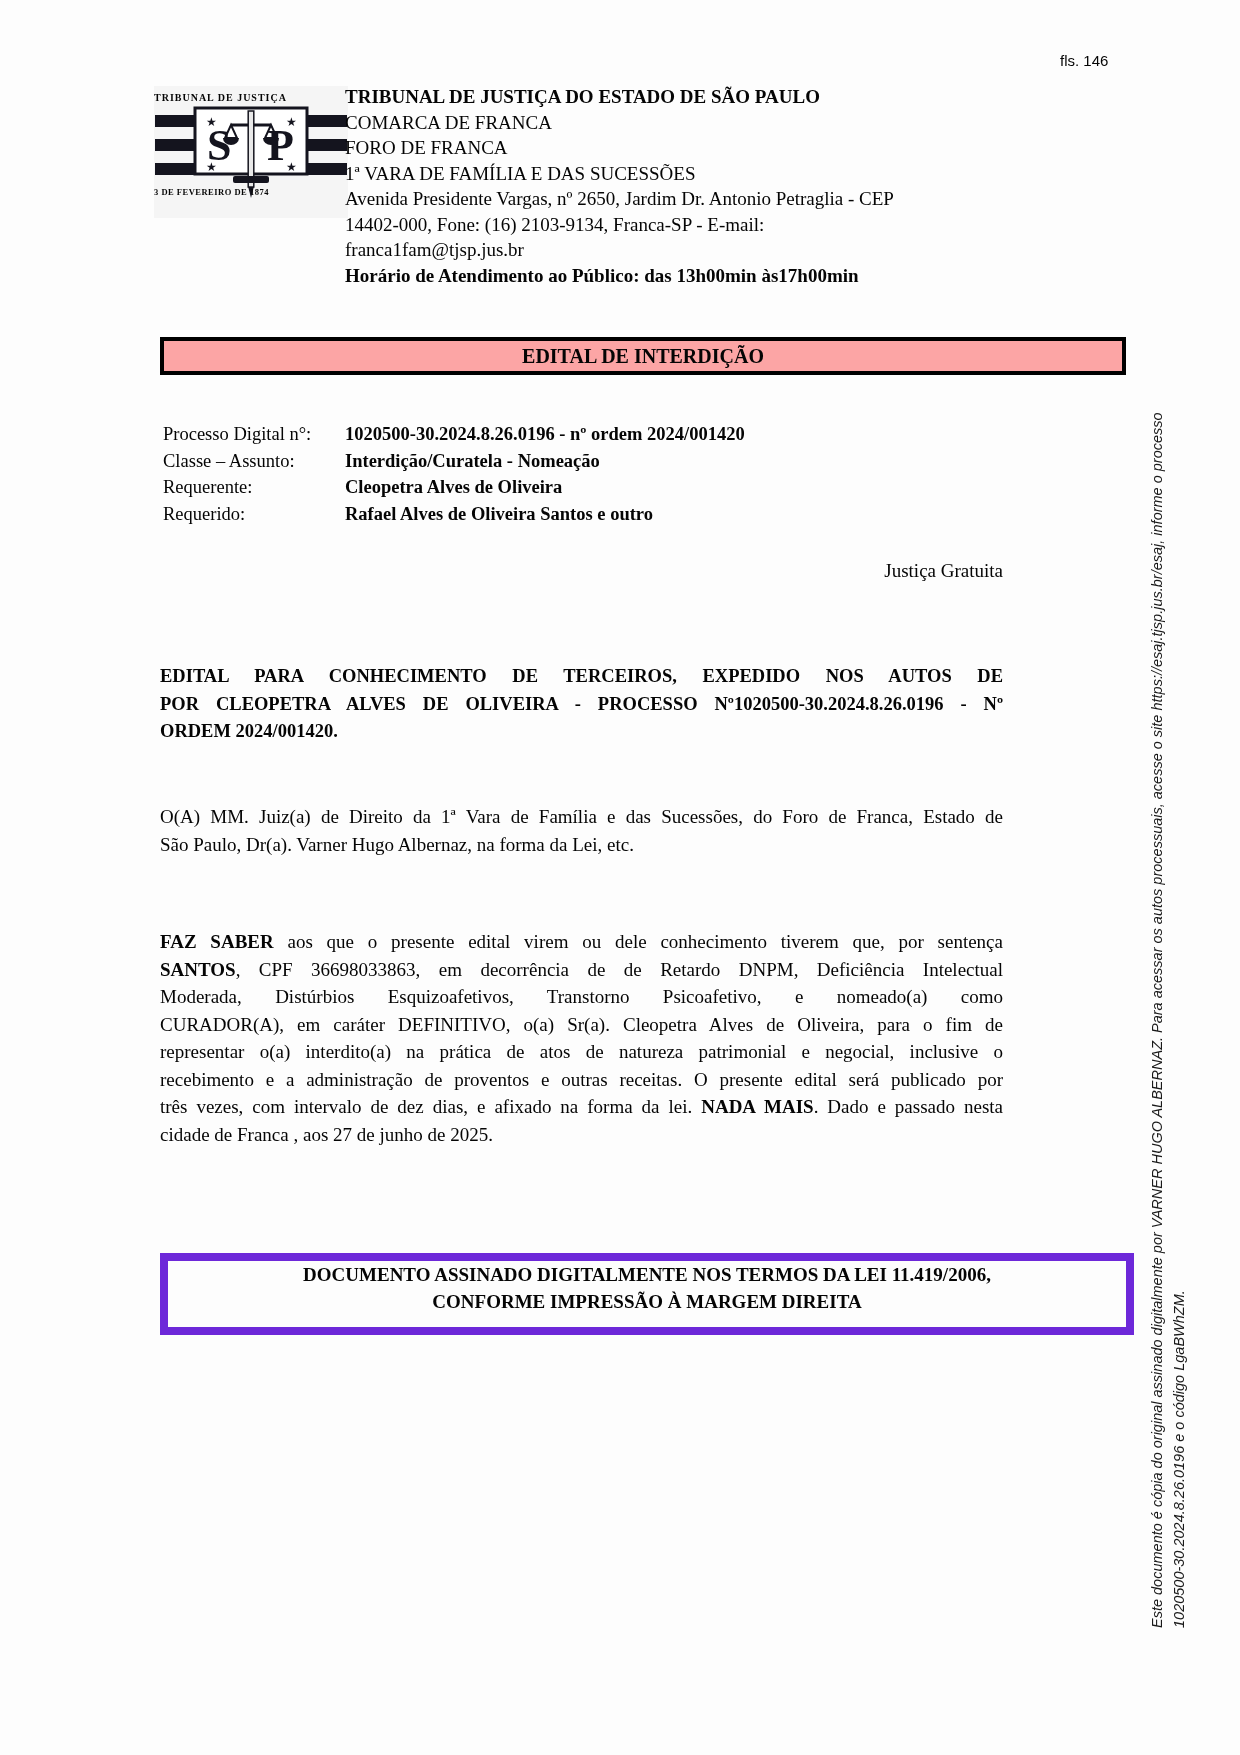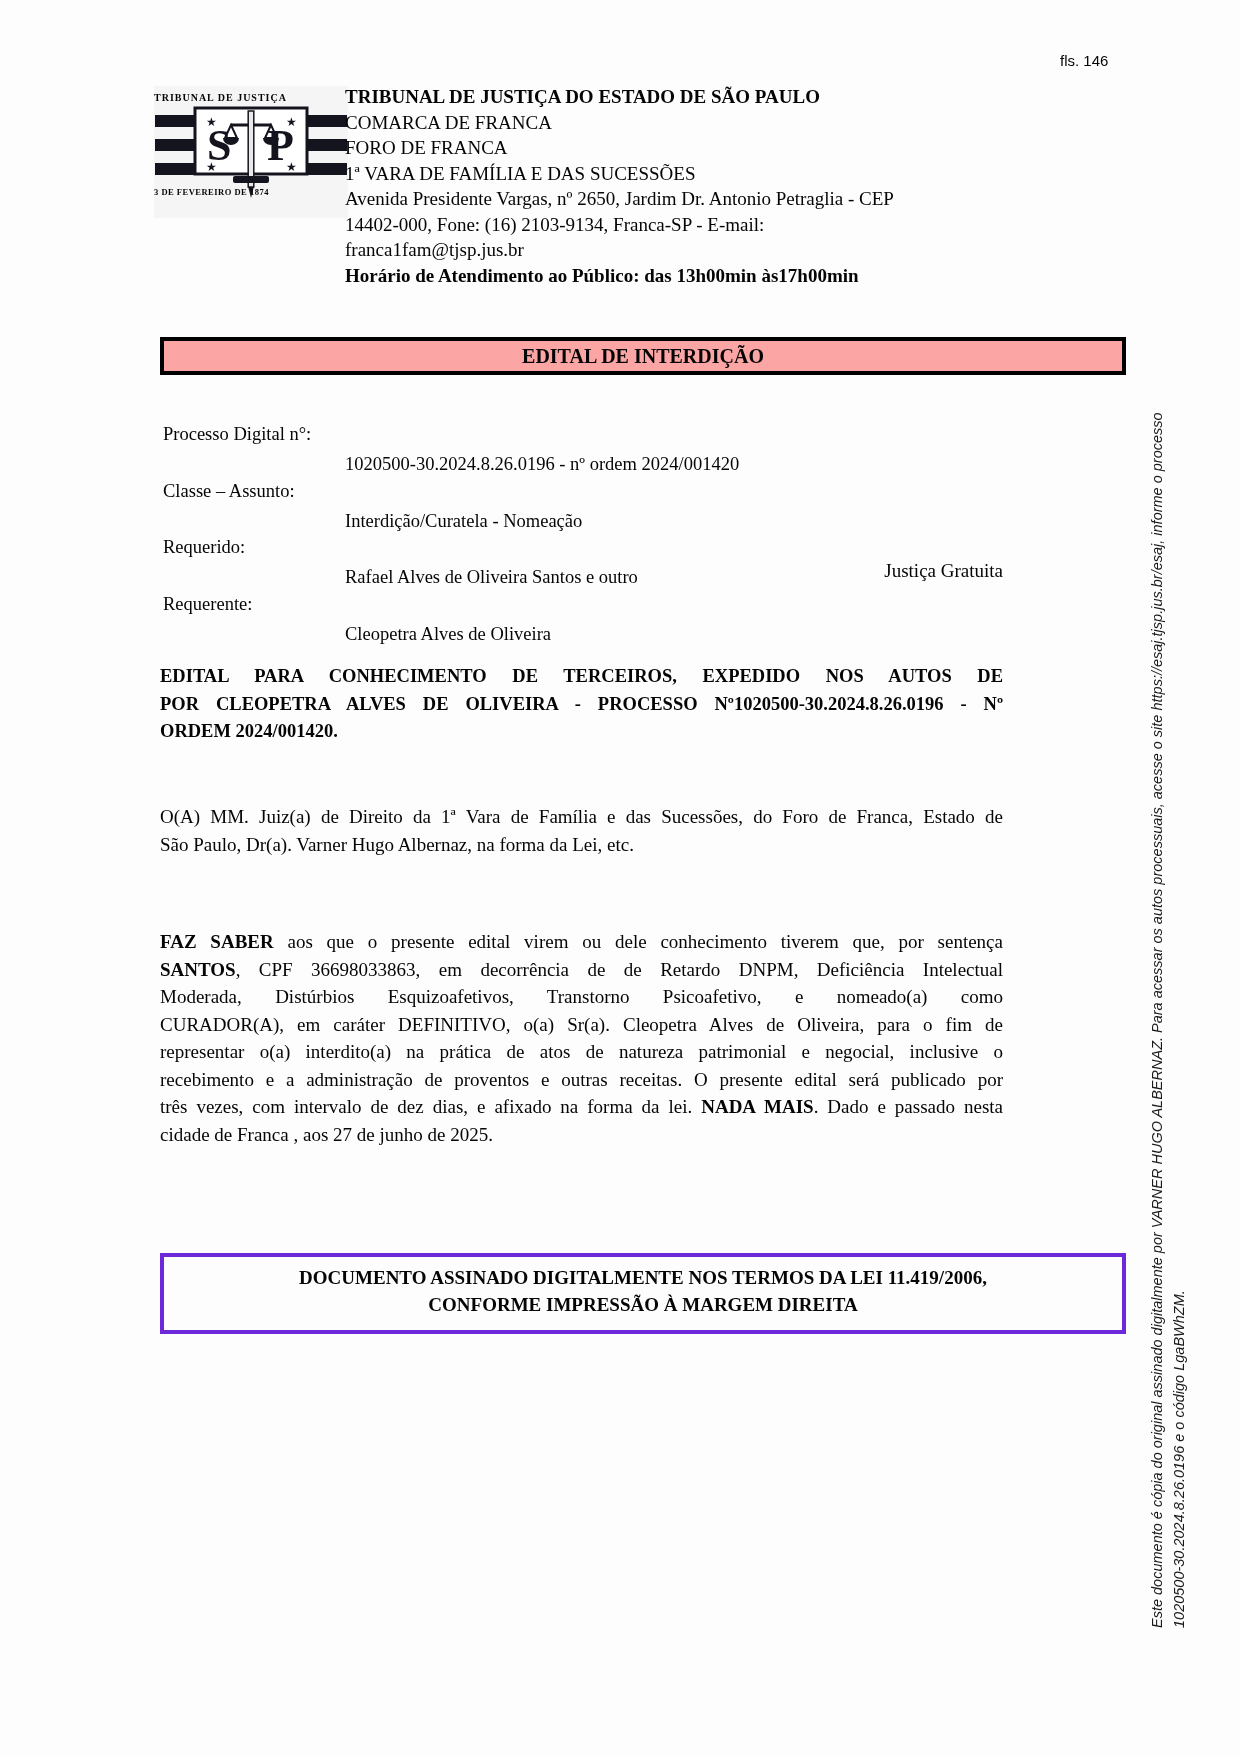--- a/index.html
+++ b/index.html
@@ -24,37 +24,37 @@
   #header .hours{font-weight:700;}
 
   
   #title-box{left:160px;top:337px;width:958px;height:30px;background:#fca5a5;
     border:4px solid #000000;text-align:center;font-weight:700;font-size:20px;line-height:30px;}
 
   
   #process{left:163px;top:421px;width:860px;font-size:18.5px;line-height:26.5px;}
   #process .row{display:flex;}
   #process .lbl{width:182px;flex:0 0 182px;}
-  #process .val{font-weight:400;margin-top:30px;}
+  #process .val{font-weight:700;}
 
   
   #justice{left:160px;top:560px;width:843px;text-align:right;font-size:19px;}
 
   
   .para{left:160px;width:843px;font-size:19px;line-height:27.5px;}
   .para .pline{text-align:justify;text-align-last:justify;height:27.5px;overflow:hidden;}
   .para .pline.last{text-align-last:left;}
   #edital-para{top:663px;font-weight:700;font-size:18.5px;}
   #judge-para{top:803px;}
   #faz-para{top:928px;}
   .b{font-weight:700;}
 
   
-  #doc-box{left:160px;top:1253px;width:958px;height:66px;border:4px solid #6d28d9;
-    text-align:center;font-weight:700;font-size:19px;line-height:27px;padding-top:7px;box-sizing:content-box;}
+  #doc-box{left:160px;top:1253px;width:958px;height:66px;border:8px solid #6d28d9;
+    text-align:center;font-weight:700;font-size:19px;line-height:27px;box-sizing:content-box;}
 
   
   #margin-note{
     left:1146px;top:1628px;width:1390px;
     transform:rotate(-90deg);transform-origin:0 0;
     font-family:"Liberation Sans",sans-serif;font-style:italic;
     font-size:14.5px;line-height:22px;color:#1a1a1a;
   }
 </style>
 </head>
@@ -109,26 +109,26 @@
   <div id="process" class="abs">
     <div class="row">
       <span class="lbl">Processo Digital n°:</span>
       <span class="val">1020500-30.2024.8.26.0196 - nº ordem 2024/001420</span>
     </div>
     <div class="row">
       <span class="lbl">Classe – Assunto:</span>
       <span class="val">Interdição/Curatela - Nomeação</span>
     </div>
     <div class="row">
+      <span class="lbl">Requerente:</span>
+      <span class="val">Cleopetra Alves de Oliveira</span>
+    </div>
+    <div class="row">
       <span class="lbl">Requerido:</span>
       <span class="val">Rafael Alves de Oliveira Santos e outro</span>
-    </div>
-    <div class="row">
-      <span class="lbl">Requerente:</span>
-      <span class="val">Cleopetra Alves de Oliveira</span>
     </div>
   </div>
 
   <div id="justice" class="abs">Justiça Gratuita</div>
 
   <div id="edital-para" class="abs para">
       <div class="pline"><span>EDITAL PARA CONHECIMENTO DE TERCEIROS, EXPEDIDO NOS AUTOS DE</span></div>
       <div class="pline"><span>POR CLEOPETRA ALVES DE OLIVEIRA - PROCESSO Nº1020500-30.2024.8.26.0196 - Nº</span></div>
       <div class="pline last"><span>ORDEM 2024/001420.</span></div>
     </div>

